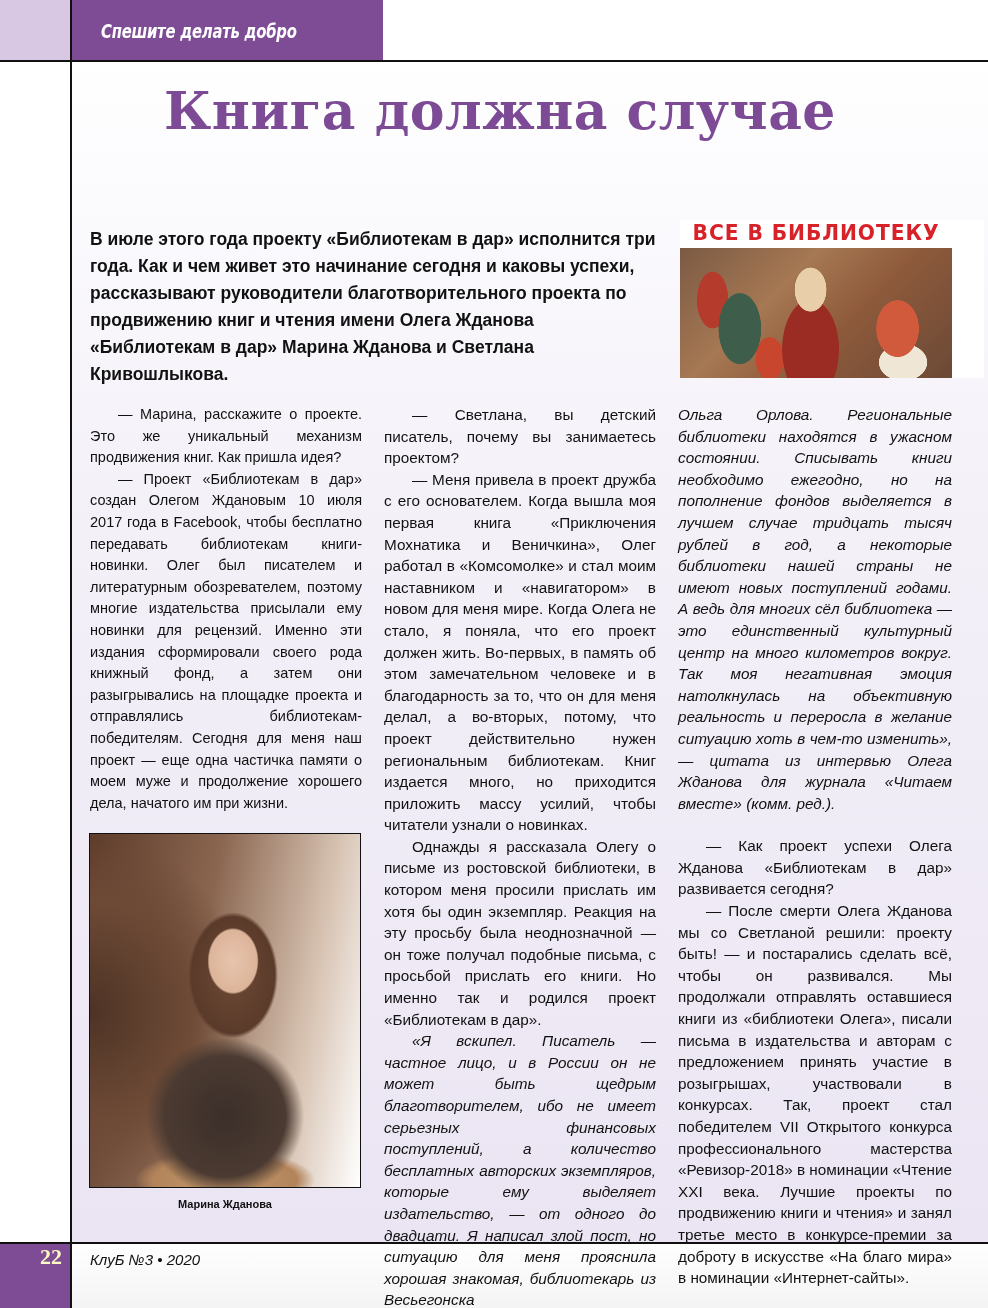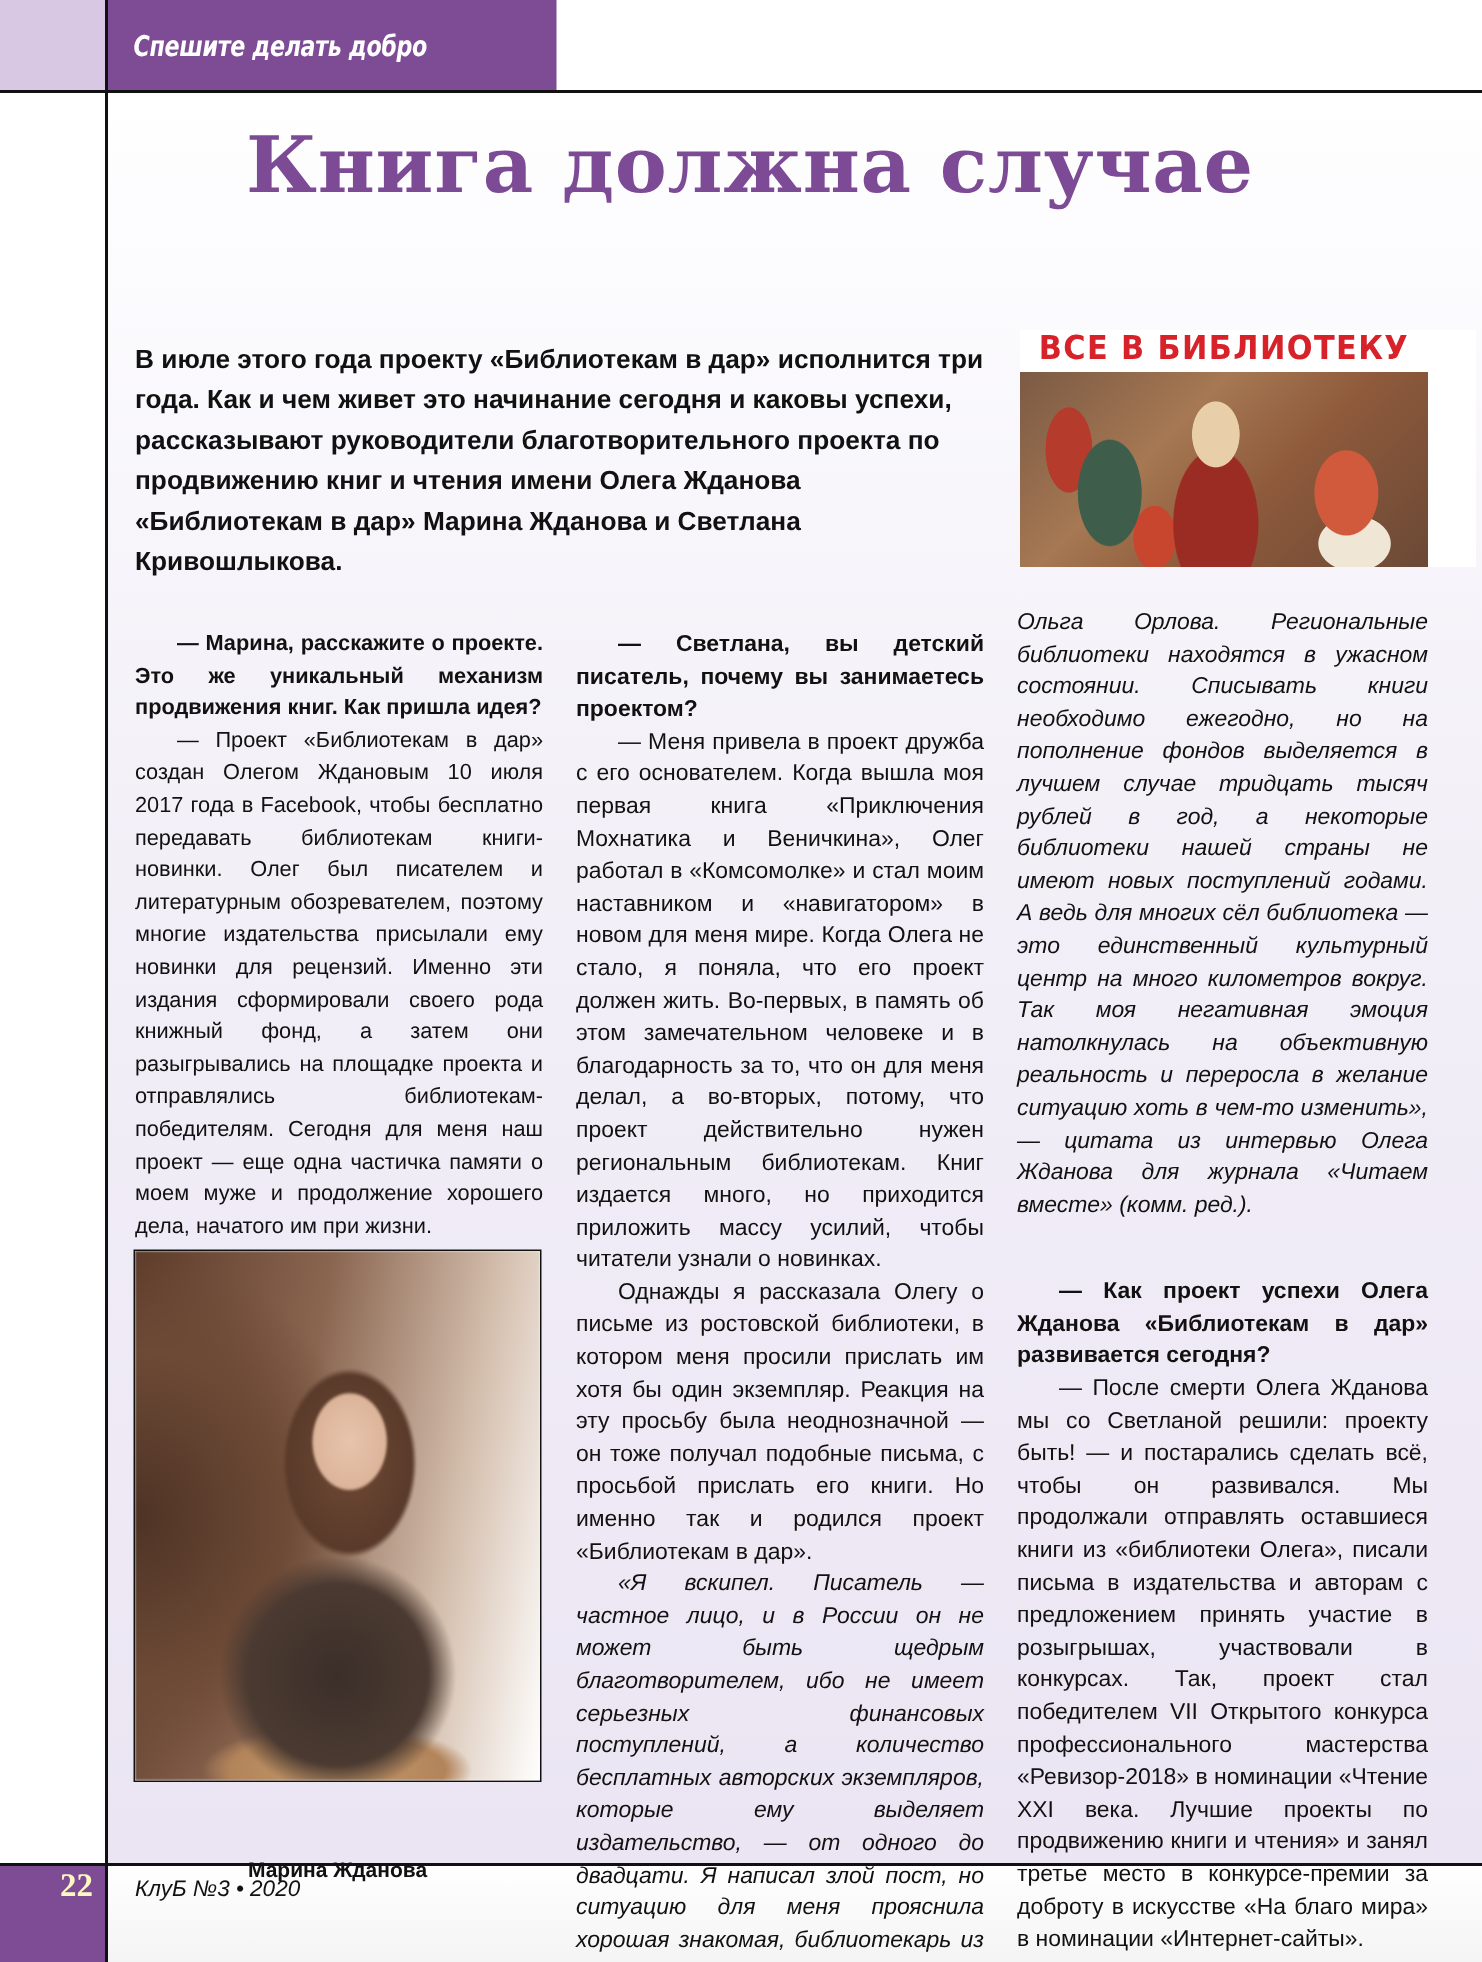--- a/index.html
+++ b/index.html
@@ -17,21 +17,21 @@
       position: absolute; left: 72px; top: 1243px; width: 916px; height: 65px;
       background: linear-gradient(to bottom, #ffffff 0%, #f4f4f4 100%);
     }
     .corner-block {
       position: absolute; left: 0; top: 0; width: 71px; height: 61px;
       background: #d8c8e4;
     }
     .rubric {
       position: absolute; left: 72px; top: 0; width: 299px; height: 61px;
       background: #7e4c95;
-      display: flex; align-items: center;
+      display: flex; align-items: center; padding-left: 12px;
     }
     .rubric-text {
       margin-left: 17px;
       color: #fff;
       font-family: "DejaVu Sans", sans-serif;
       font-weight: bold; font-style: italic;
       font-size: 19px;
       letter-spacing: -0.3px;
       transform: scaleX(0.78); transform-origin: left center;
       white-space: nowrap;
@@ -89,21 +89,21 @@
         linear-gradient(135deg, #7b5a44 0%, #a67853 35%, #8e5a3b 60%, #6b4936 100%);
     }
 
     .col {
       position: absolute; top: 404px;
       font-size: 15.3px; line-height: 21.6px;
       text-align: justify;
       color: #111;
     }
     .col p { margin: 0; text-indent: 28px; }
-    .col p.q { font-weight: bold; margin-top: 15px; }
+    .col p.q { font-weight: normal; }
     .col p.i { font-style: italic; }
     .col p.noind { text-indent: 0; }
     .col-1 { left: 90px; width: 272px; }
     .col-2 { left: 384px; width: 272px; }
     .col-3 { left: 678px; width: 274px; }
     .gap { height: 21px; }
 
     .photo-frame {
       position: absolute; left: 89px; top: 833px; width: 272px; height: 355px;
       border: 1.5px solid #111; box-sizing: border-box; overflow: hidden;
@@ -115,21 +115,21 @@
         radial-gradient(ellipse 40px 52px at 53% 36%, #e7c4ad 0%, #dcb49a 60%, transparent 64%),
         radial-gradient(ellipse 64px 90px at 53% 40%, #6e4a35 0%, #5a3a2a 65%, transparent 70%),
         radial-gradient(ellipse 110px 110px at 50% 80%, #3b2f2a 0%, #4b3a31 55%, transparent 72%),
         radial-gradient(ellipse 120px 40px at 50% 98%, #c49a6c 0%, #b3845a 60%, transparent 75%),
         radial-gradient(ellipse 200px 220px at 0% 50%, #4e3325 0%, #6d4a36 50%, transparent 80%),
         linear-gradient(100deg, #5d3b2a 0%, #8a6650 40%, #d6c1b0 75%, #ffffff 100%);
       filter: blur(0.6px);
     }
     .photo-caption {
       position: absolute; left: 89px; top: 1198px; width: 272px; text-align: center;
-      font-weight: bold; font-size: 14px; color: #111; margin-top: 40px;
+      font-weight: bold; font-size: 11px; color: #111;
     }
   </style>
 </head>
 <body>
 
 <div class="main-bg"></div>
 <div class="footer-bg"></div>
 
 <div class="corner-block"></div>
 <div class="rubric">

